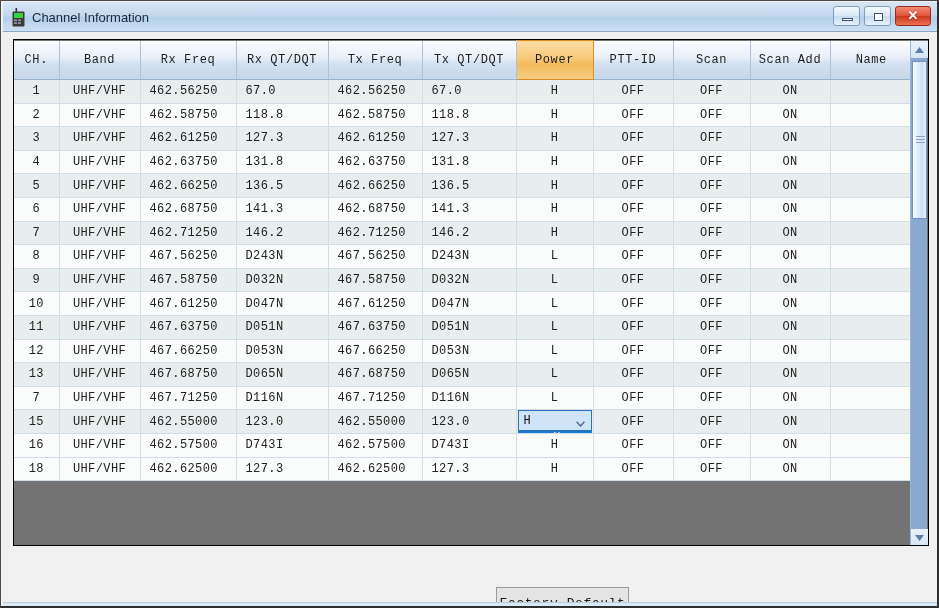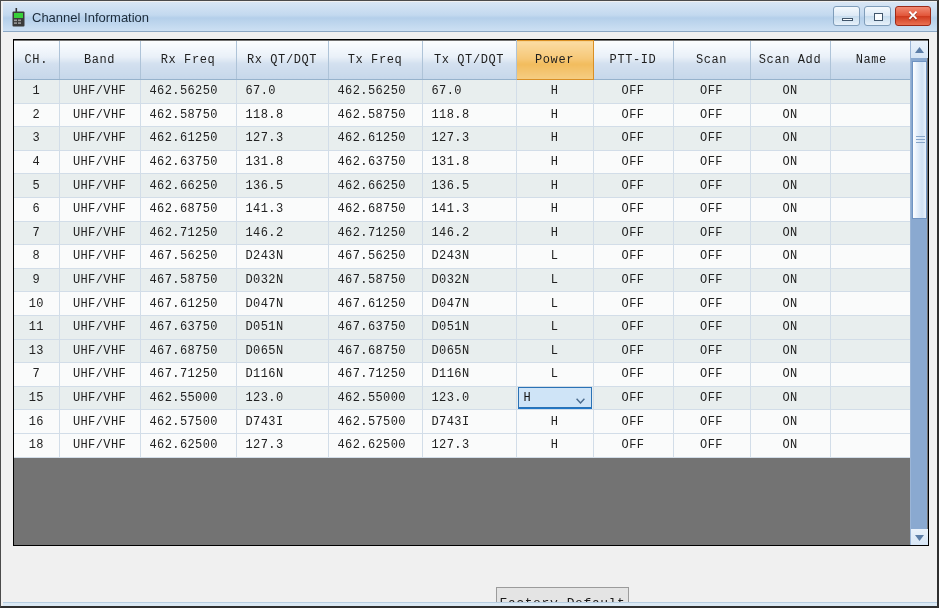--- a/index.html
+++ b/index.html
@@ -484,20 +484,33 @@
               <td class="left">467.63750</td>
               <td class="left">D051N</td>
               <td class="left">467.63750</td>
               <td class="left">D051N</td>
               <td>L</td>
               <td>OFF</td>
               <td>OFF</td>
               <td>ON</td>
               <td style="border-right: none;"></td>
             </tr>
+            <tr class="even">
+              <td class="ch">12</td>
+              <td>UHF/VHF</td>
+              <td class="left">467.66250</td>
+              <td class="left">D053N</td>
+              <td class="left">467.66250</td>
+              <td class="left">D053N</td>
+              <td>L</td>
+              <td>OFF</td>
+              <td>OFF</td>
+              <td>ON</td>
+              <td style="border-right: none;"></td>
+            </tr>
             <tr class="odd">
               <td class="ch">13</td>
               <td>UHF/VHF</td>
               <td class="left">467.68750</td>
               <td class="left">D065N</td>
               <td class="left">467.68750</td>
               <td class="left">D065N</td>
               <td>L</td>
               <td>OFF</td>
               <td>OFF</td>

